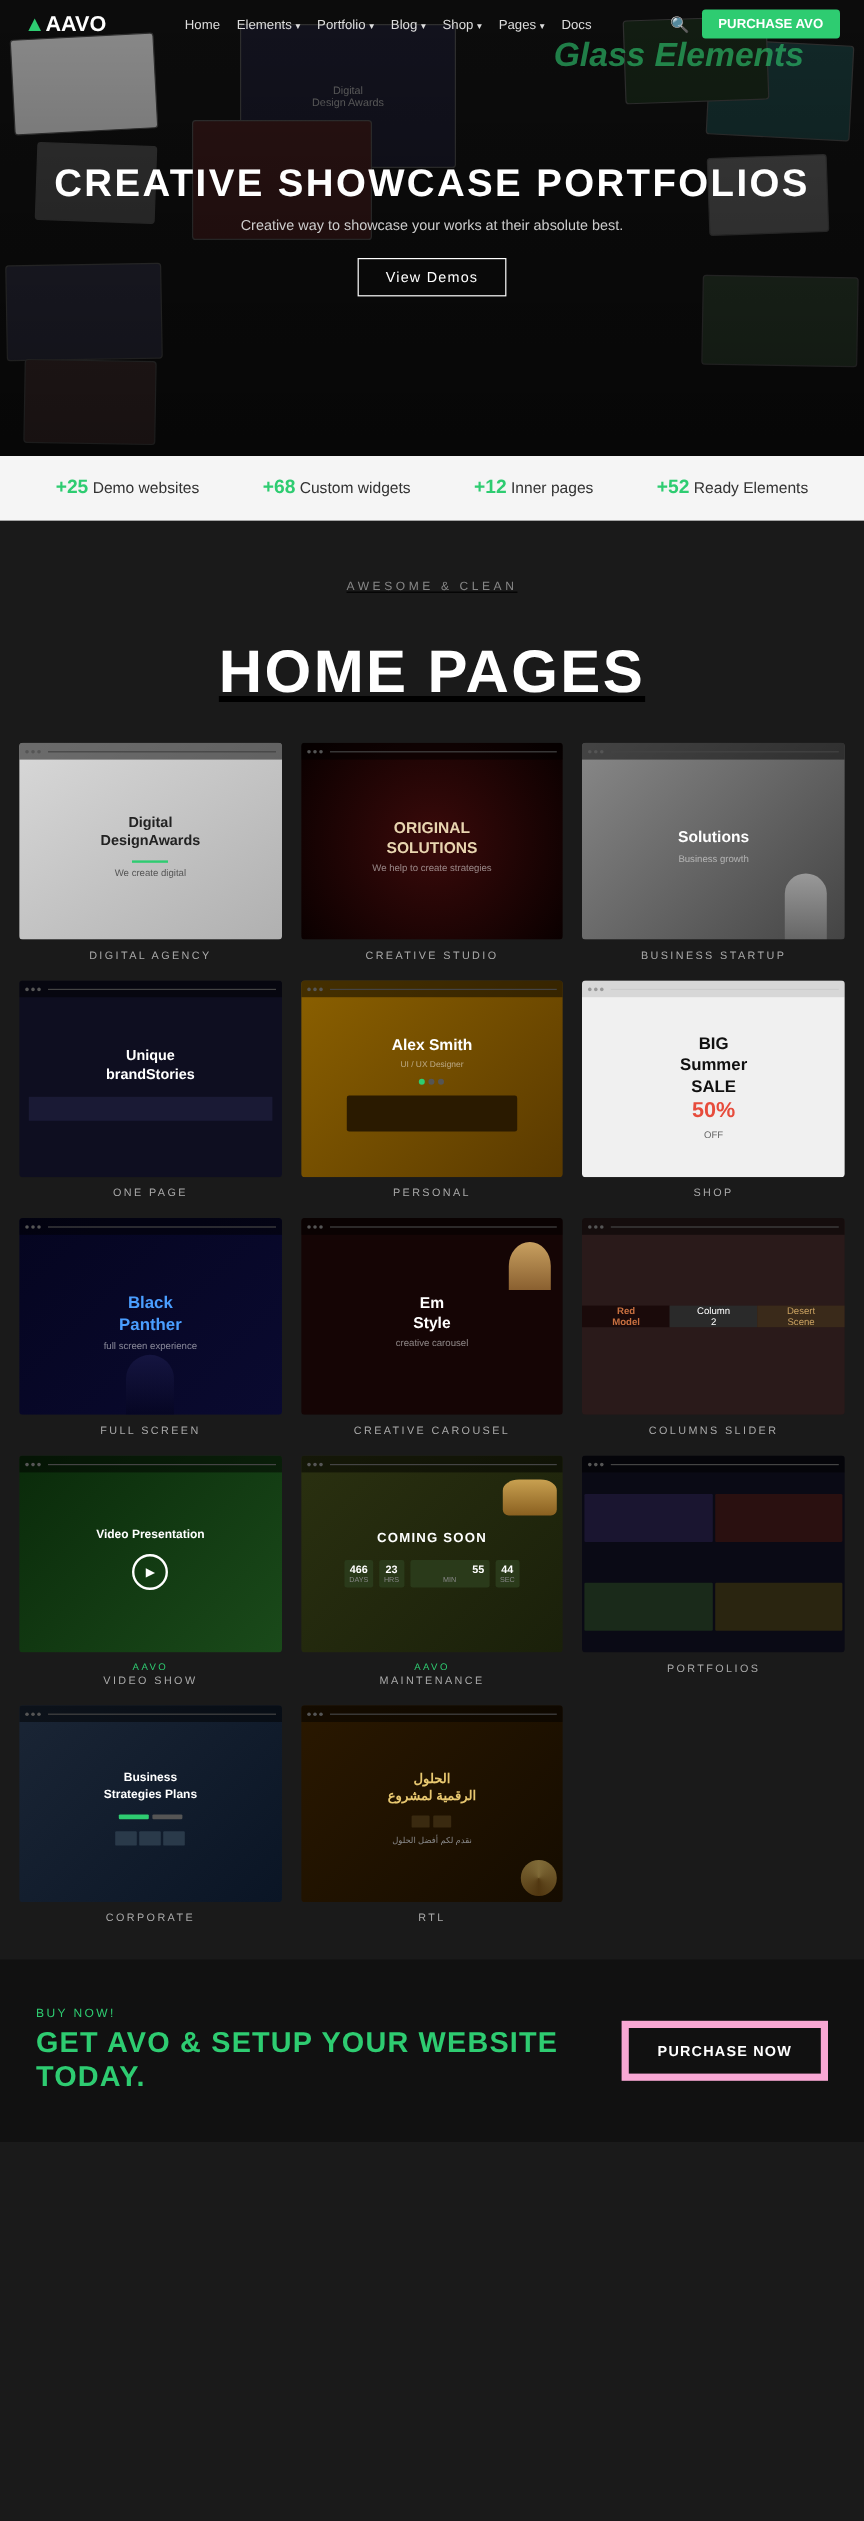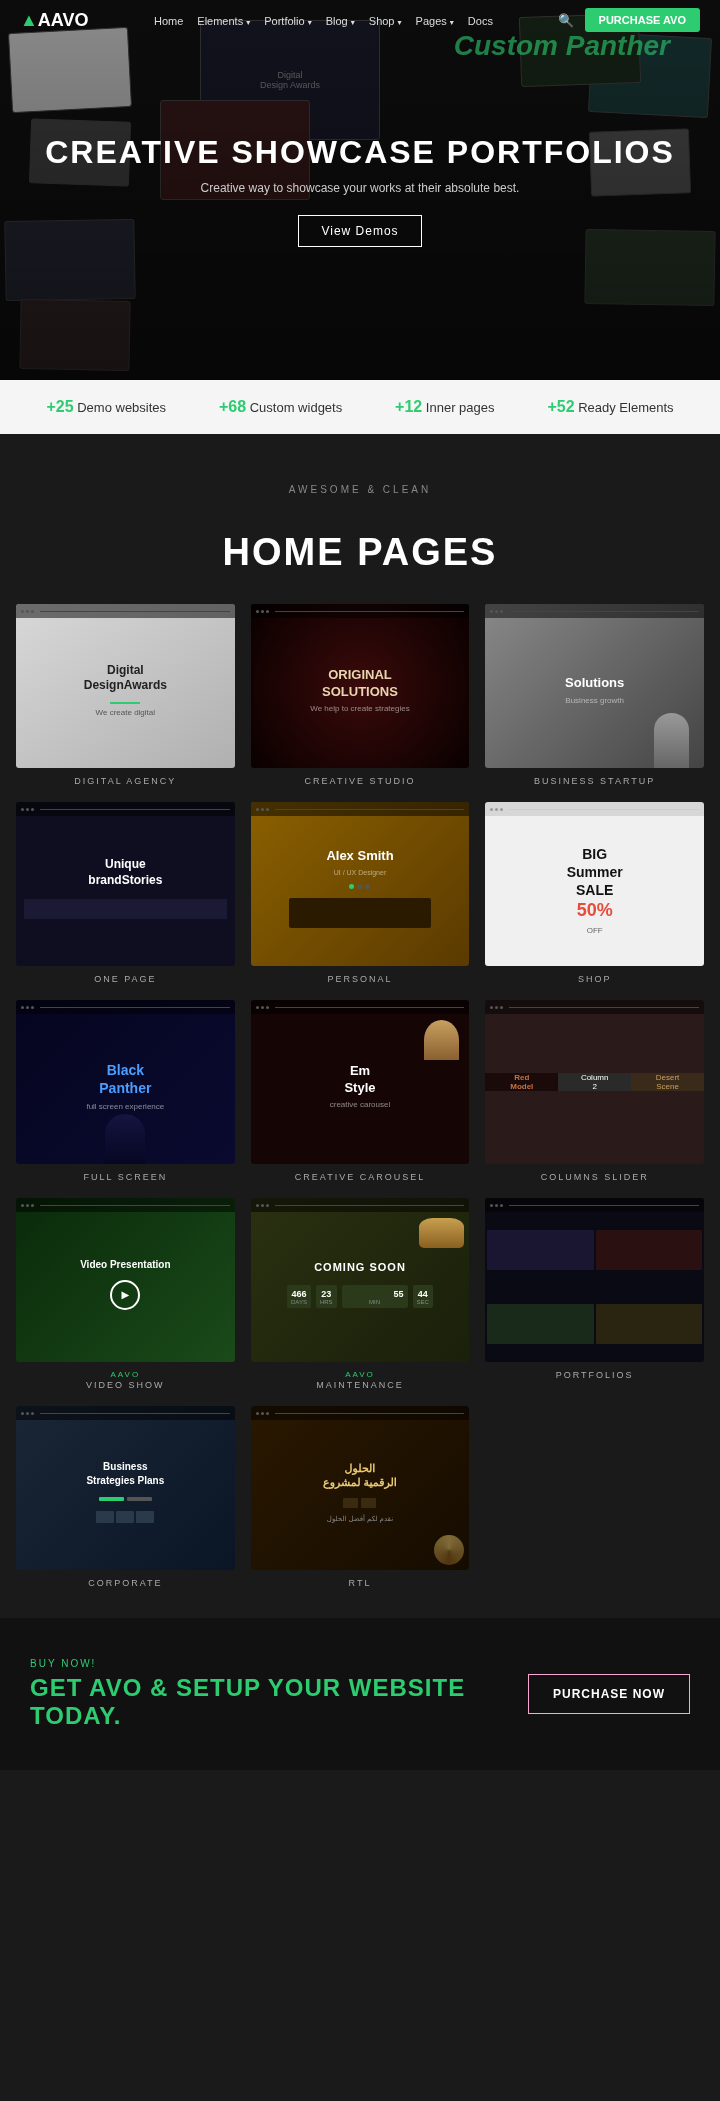--- a/index.html
+++ b/index.html
@@ -117,31 +117,32 @@
     .stat-item {
       font-size: 13px;
       color: #333;
     }
     .stat-item .num { color: #2ecc71; font-weight: bold; font-size: 16px; }
 
     
     .section-header {
       text-align: center;
       padding: 50px 33px 30px;
+      text-decoration: underline;
     }
     .section-label {
       color: #888;
       font-size: 10px;
       letter-spacing: 3px;
       text-transform: uppercase;
       margin-bottom: 8px;
     }
     .section-title {
       color: #fff;
-      font-size: 38px;
+      font-size: 50px;
       font-weight: 900;
       text-transform: uppercase;
       letter-spacing: 2px;
       margin-top: 36px;
     }
 
     
     .demo-grid {
       display: grid;
       grid-template-columns: repeat(3, 1fr);
@@ -200,21 +201,21 @@
     }
     .footer-cta-left .cta-title {
       color: #fff;
       font-size: 24px;
       font-weight: 900;
       text-transform: uppercase;
       letter-spacing: 1px;
     }
     .footer-cta-left .cta-title span { color: #2ecc71; }
     .btn-purchase-cta {
-      border: 1px solid #f9a8d4;
+      border: 6px solid #f9a8d4;
       color: #fff;
       background: transparent;
       padding: 12px 24px;
       font-size: 12px;
       font-weight: bold;
       cursor: pointer;
       letter-spacing: 1px;
       white-space: nowrap;
     }
 
@@ -338,21 +339,21 @@
 
       <div class="ss" style="right:10px;top:35px;width:120px;height:80px;background:#1a3a3a;transform:rotate(3deg);"></div>
       <div class="ss" style="right:30px;top:130px;width:100px;height:65px;background:#555;transform:rotate(-2deg);"></div>
       <div class="ss" style="right:5px;top:230px;width:130px;height:75px;background:#2a3a2a;transform:rotate(1deg);"></div>
 
       <div class="ss" style="left:160px;top:100px;width:150px;height:100px;background:#3a1a1a;"></div>
       <div class="ss" style="right:80px;top:15px;width:120px;height:70px;background:#1a2a1a;transform:rotate(-2deg);"></div>
     </div>
   </div>
 
-  <div class="hero-panther-text" style="font-size:28px;right:50px;top:30px;color:rgba(46,204,113,0.6);font-style:italic;font-weight:900;position:absolute;z-index:1;">Custom Panther</div>
+  <div class="hero-panther-text" style="font-size:28px;right:50px;top:30px;color:rgba(46,204,113,0.6);font-style:italic;font-weight:900;position:absolute;z-index:1;">Glass Elements</div>
 
   <div class="hero-overlay"></div>
 
   <div class="hero-menu-btn">
     <span>≡</span>
     <span>Menu</span>
   </div>
 
   <div class="hero-content">
     <h1 class="hero-title">CREATIVE SHOWCASE PORTFOLIOS</h1>

